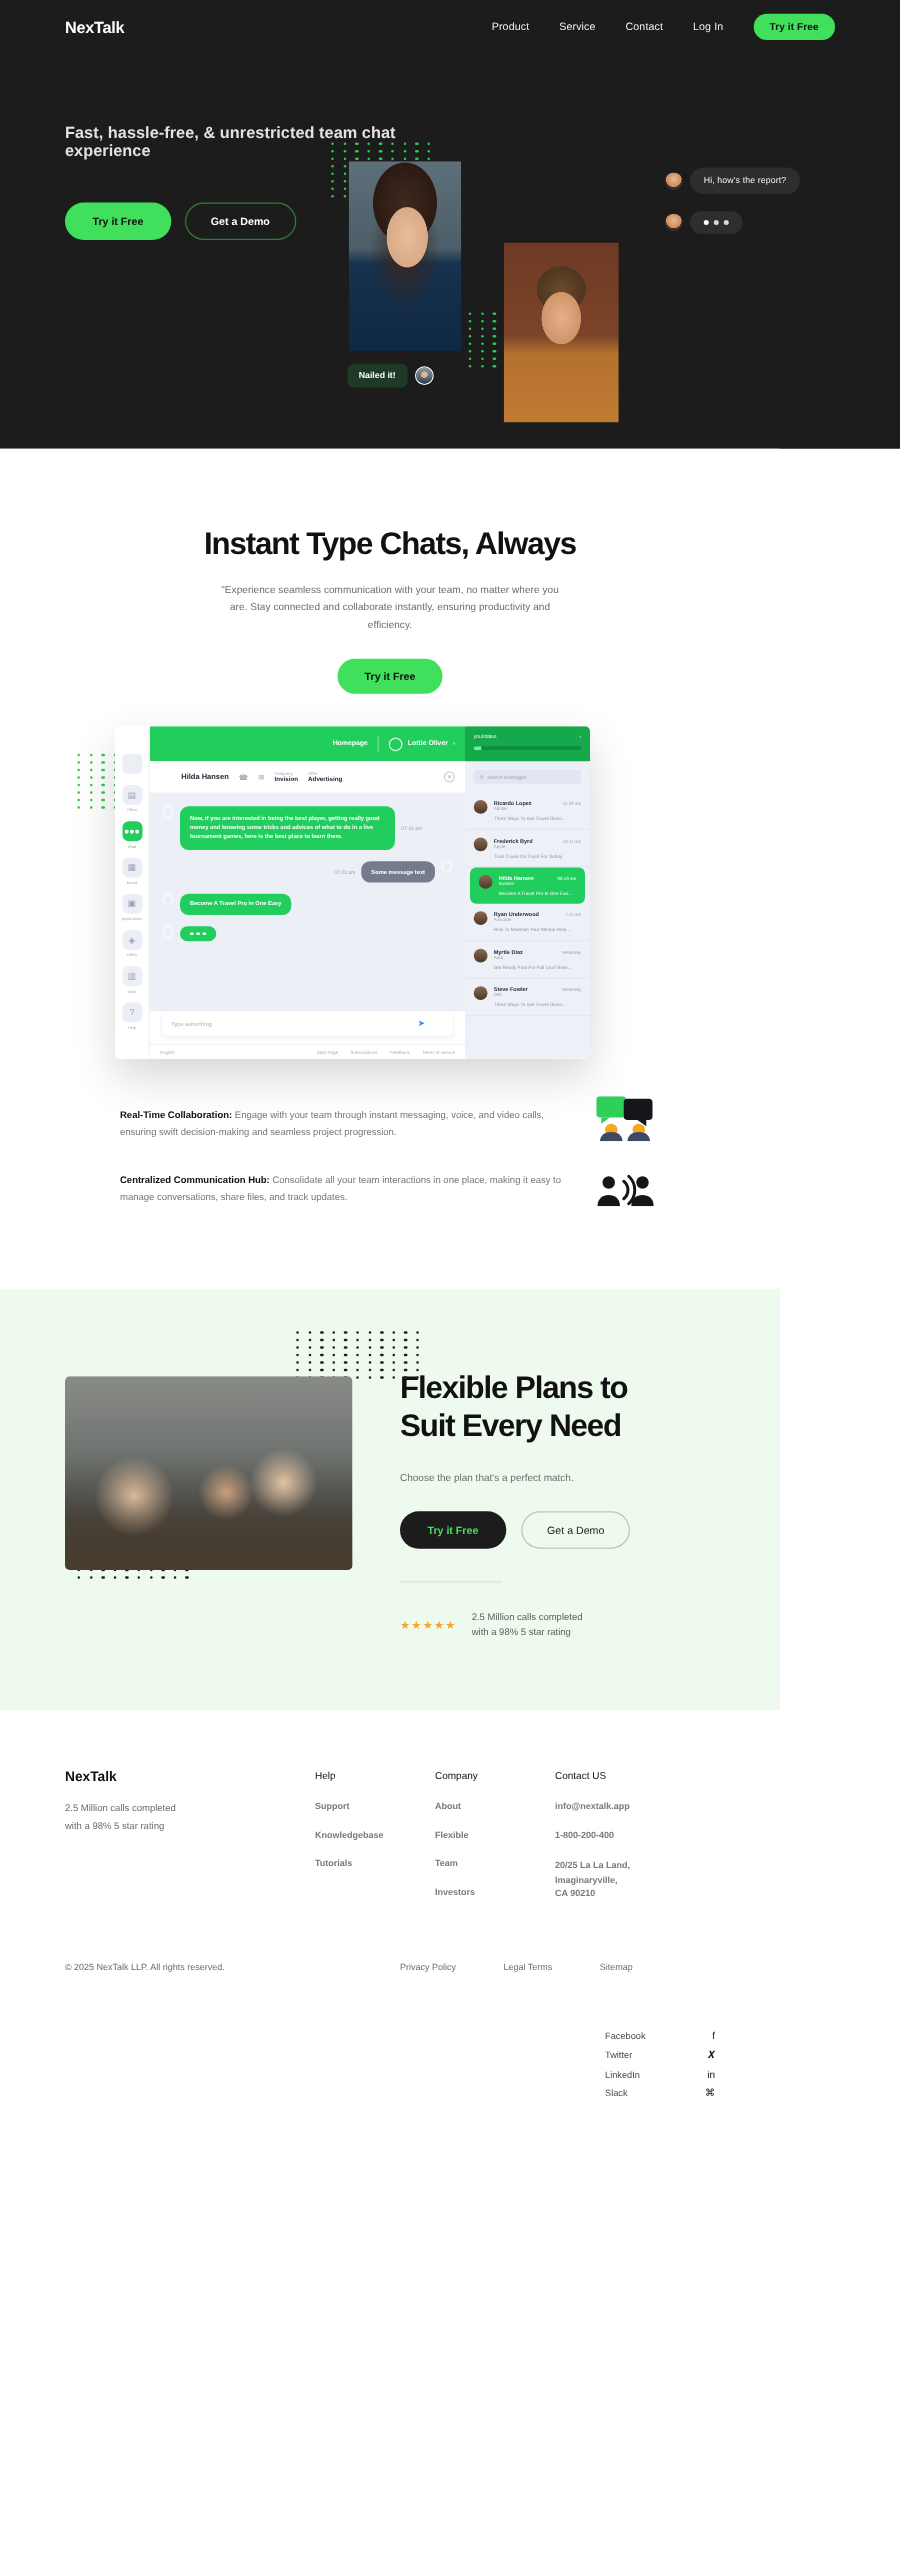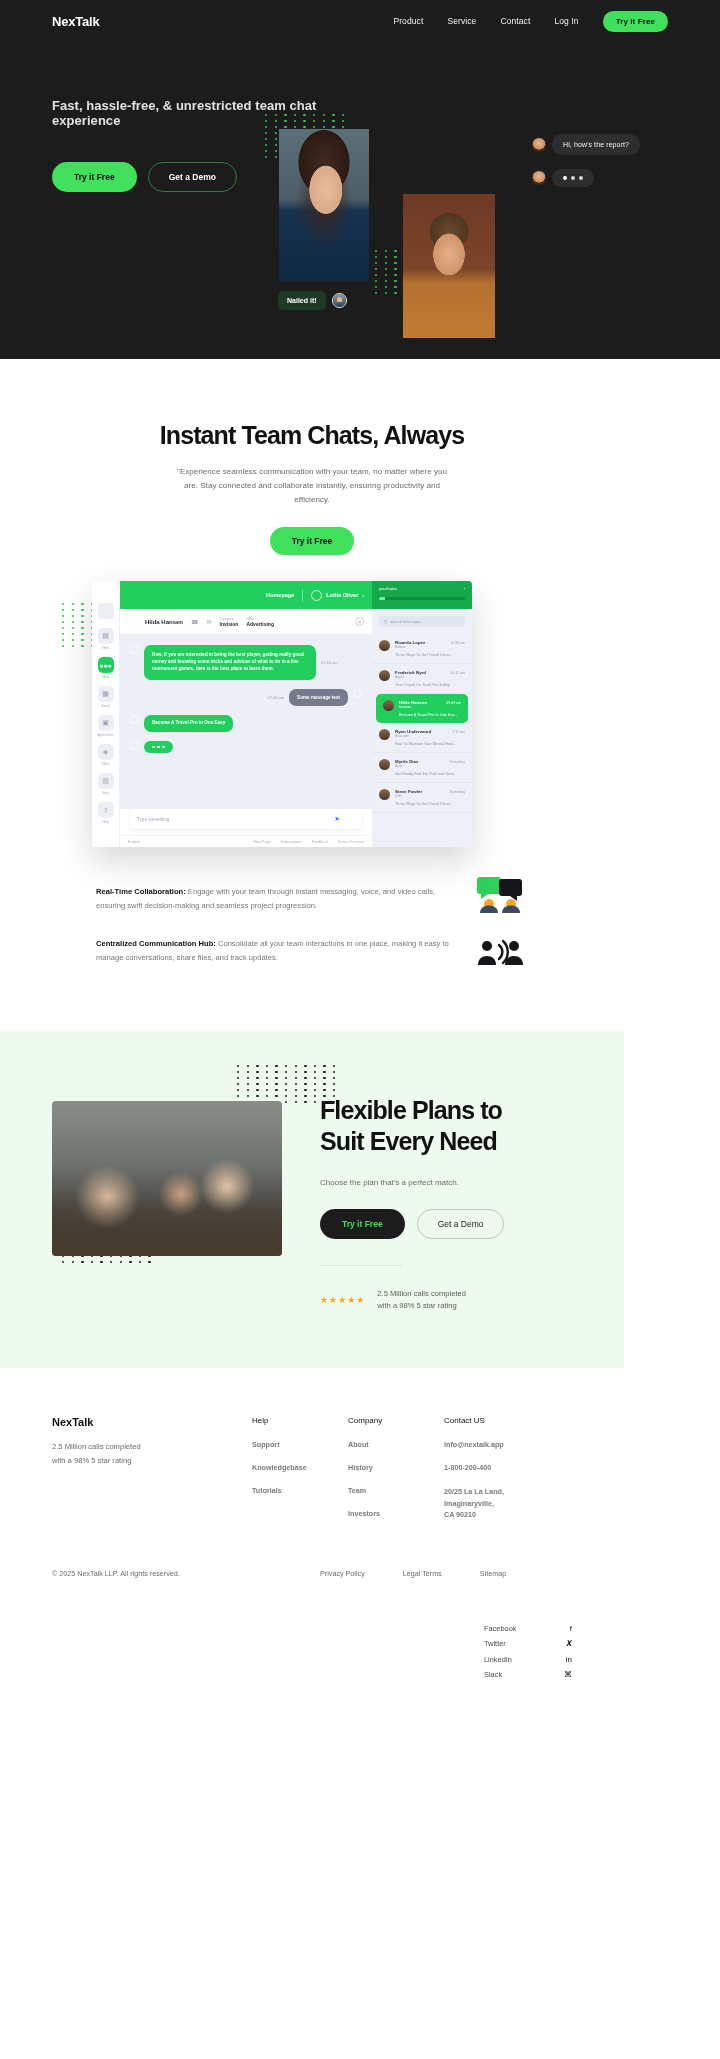--- a/index.html
+++ b/index.html
@@ -514,21 +514,21 @@
         <div class="bubble-green-dark">Nailed it!</div>
         <div class="avatar-ring">
             <div class="portrait-c"></div>
           </div>
       </div>
 
     </div>
   </section>
 
   <section class="section-white">
-    <h2 class="section-title">Instant Team Chats, Always</h2>
+    <h2 class="section-title">Instant Type Chats, Always</h2>
     <p class="section-sub">"Experience seamless communication with your team, no matter where you are. Stay connected and collaborate instantly, ensuring productivity and efficiency.</p>
     <div class="center-cta">
       <button class="btn-center">Try it Free</button>
     </div>
 
     <div class="mock-wrap">
       <div class="dots" id="dots-mock" style="left: 62px; top: 22px; grid-template-columns: repeat(9, 6px); gap: 3.6px;">
           <i></i>
           <i></i>
           <i></i>
@@ -979,21 +979,21 @@
         <div class="foot-h">Help</div>
         <div class="foot-li">Support</div>
         <div class="foot-li">Knowledgebase</div>
         <div class="foot-li">Tutorials</div>
       </div>
 
 
       <div class="foot-col">
         <div class="foot-h">Company</div>
         <div class="foot-li">About</div>
-        <div class="foot-li">History</div>
+        <div class="foot-li">Flexible</div>
         <div class="foot-li">Team</div>
         <div class="foot-li">Investors</div>
       </div>
 
       <div class="foot-col contact">
         <div class="foot-h">Contact US</div>
         <div class="foot-li">info@nextalk.app</div>
         <div class="foot-li">1-800-200-400</div>
         <div class="foot-li block">
           <span>20/25 La La Land,</span><br>

